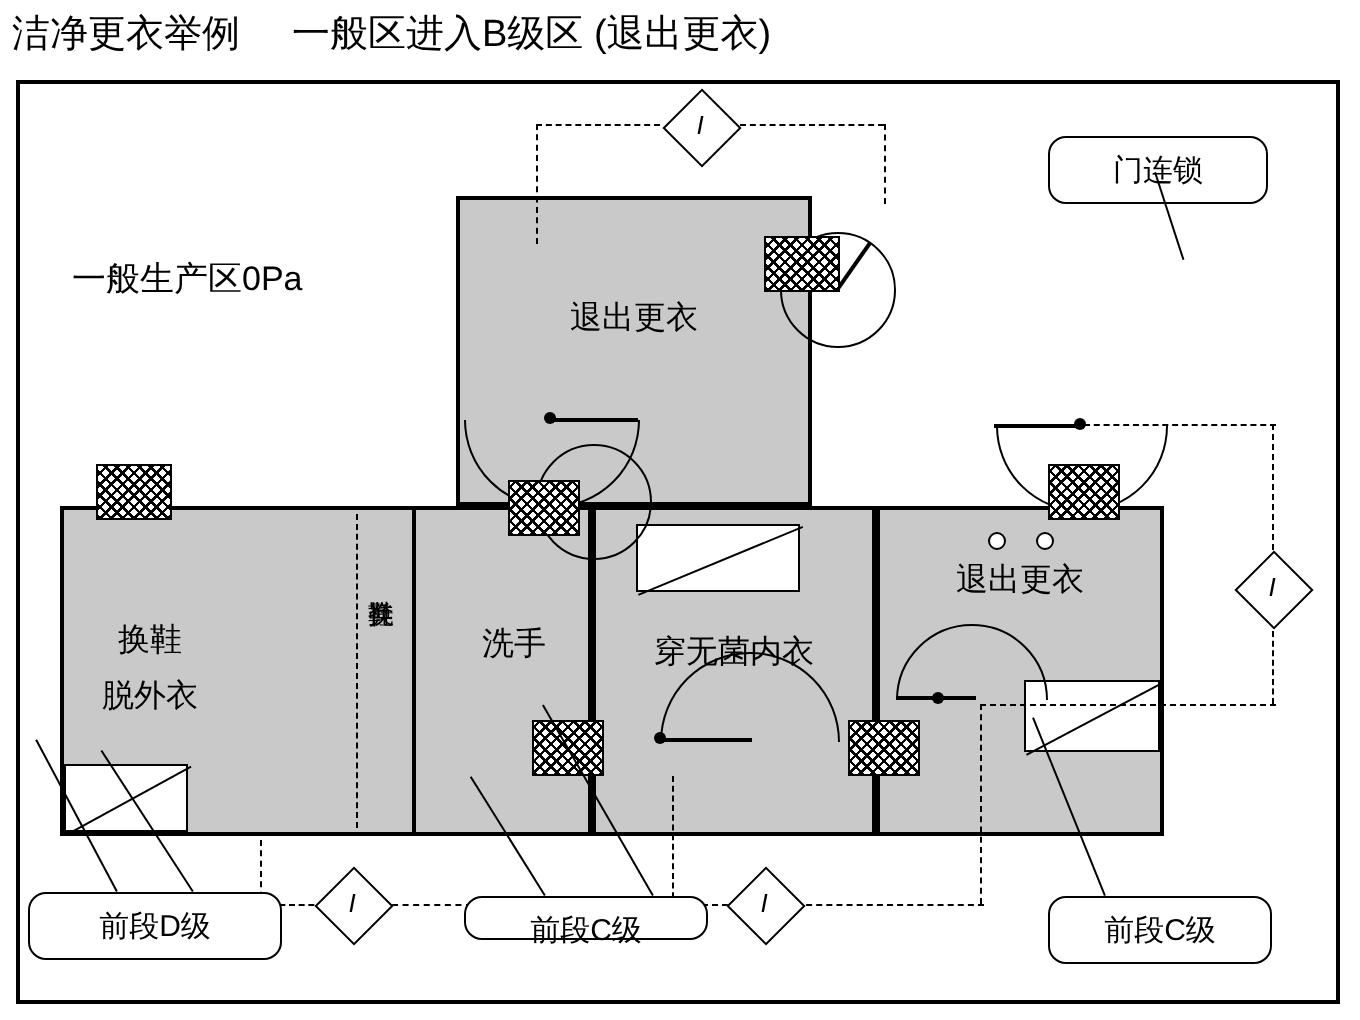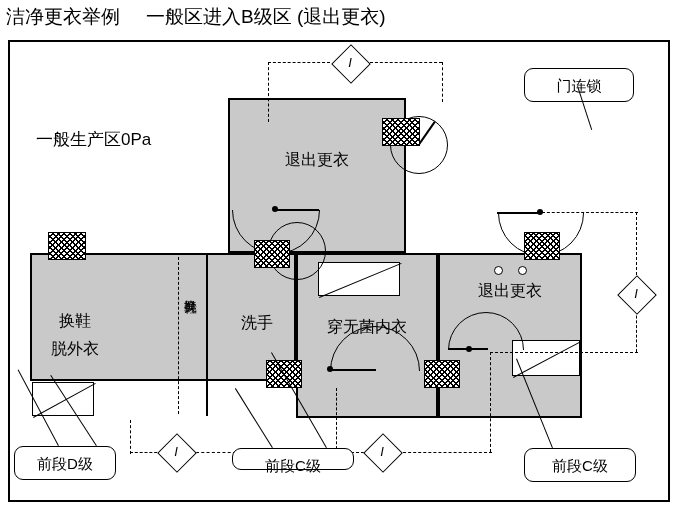--- a/index.html
+++ b/index.html
@@ -110,21 +110,21 @@
     <span>洁净更衣举例</span><span class="t2">一般区进入B级区 (退出更衣)</span>
   </div>
 
   <div class="frame"></div>
 
   <div class="room" style="left:228px;top:98px;width:178px;height:155px;">
     <div class="lbl" style="top:50px;">退出更衣</div>
   </div>
 
 
-  <div class="room" style="left:30px;top:253px;width:266px;height:128px;padding-left:10px;">
+  <div class="room" style="left:30px;top:253px;width:266px;height:165px;padding-left:10px;">
     <div class="lbl" style="top:56px;left:-88px;">换鞋</div>
     <div class="lbl" style="top:84px;left:-88px;">脱外衣</div>
     <div class="lbl" style="top:58px;left:94px;">洗手</div>
   </div>
 
   <div class="dash-v" style="left:178px;top:257px;height:157px;"></div>
   <div class="solid-v" style="left:206px;top:255px;height:161px;"></div>
   <div class="vlabel" style="left:183px;top:290px;">换鞋凳</div>
 
   <div class="room" style="left:296px;top:253px;width:142px;height:165px;">
@@ -205,21 +205,21 @@
   <div class="diamond-lbl" style="left:163px;top:439px;">I</div>
 
   <div class="diamond" style="left:369px;top:439px;"></div>
   <div class="diamond-lbl" style="left:369px;top:439px;">I</div>
 
   <div class="callout" style="left:524px;top:52px;width:110px;height:34px;line-height:26px;margin-top:16px;">
     <span>门连锁</span>
   </div>
   <div class="leader" style="left:578px;top:86px;width:46px;transform:rotate(72deg);"></div>
 
-  <div class="callout" style="left:14px;top:446px;width:102px;height:34px;line-height:26px;">
+  <div class="callout" style="left:14px;top:446px;width:127px;height:34px;line-height:26px;">
     <span>前段D级</span>
   </div>
   <div class="leader" style="left:58px;top:446px;width:86px;transform:rotate(-118deg);"></div>
   <div class="leader" style="left:96px;top:446px;width:84px;transform:rotate(-123deg);"></div>
 
   <div class="callout" style="left:232px;top:448px;width:122px;height:22px;line-height:26px;">
     <span>前段C级</span>
   </div>
   <div class="leader" style="left:272px;top:448px;width:70px;transform:rotate(-122deg);"></div>
   <div class="leader" style="left:326px;top:448px;width:110px;transform:rotate(-120deg);"></div>

